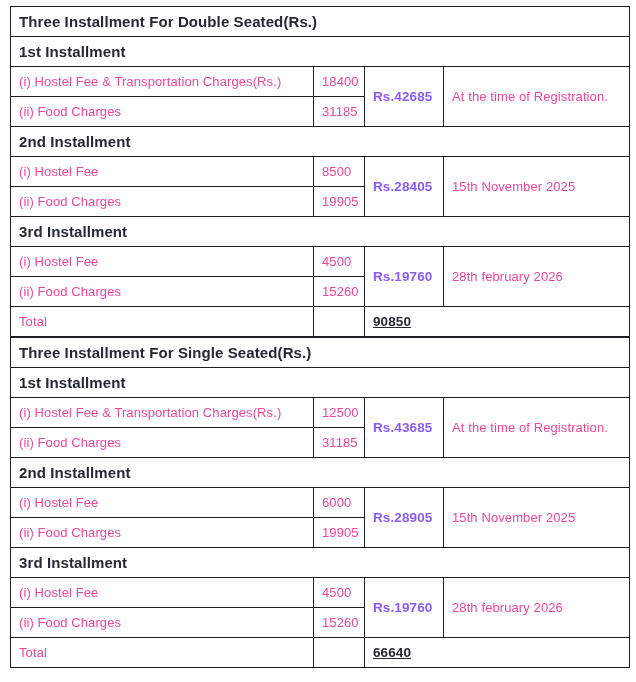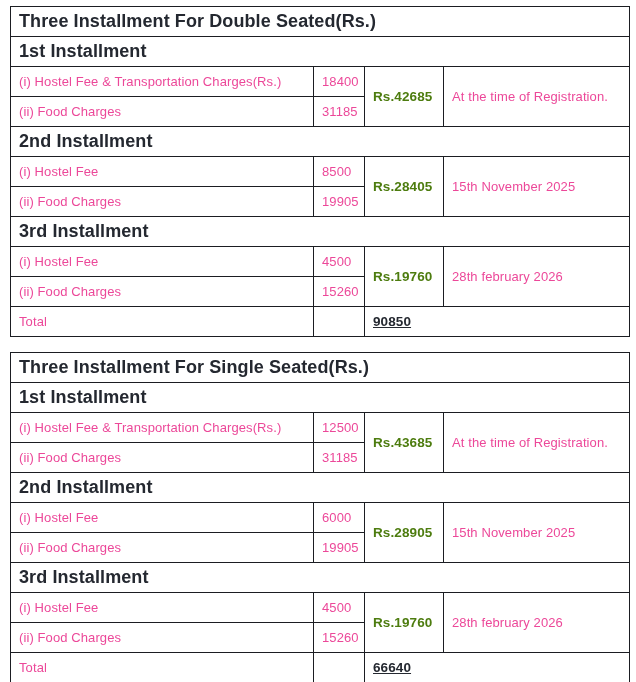--- a/index.html
+++ b/index.html
@@ -15,46 +15,45 @@
     padding: 6px 7px 9px 10px;
     background: #ffffff;
   }
   table.fee-table {
     border-collapse: collapse;
     table-layout: fixed;
     width: 619px;
     background: #ffffff;
   }
   table.fee-table + table.fee-table {
-    margin-top: 15px;
     border-radius: 18px;
   }
   col.c1 { width: 303px; }
   col.c2 { width: 51px; }
   col.c3 { width: 79px; }
   col.c4 { width: 186px; }
   td {
     border: 1px solid #1b1d22;
     height: 29px;
     padding: 0 8px;
     vertical-align: middle;
     font-size: 13px;
     color: #ec4899;
     letter-spacing: 0.1px;
     overflow: hidden;
     white-space: nowrap;
   }
   td.title-cell, td.section-cell {
     font-weight: bold;
     color: #242830;
-    font-size: 18px;
+    font-size: 15px;
   }
   td.subtotal-cell {
     font-weight: bold;
-    color: #4d7c0f;
+    color: #8b5cf6;
     font-size: 13.5px;
   }
   td.total-value-cell {
     font-weight: bold;
     color: #242830;
     font-size: 13.5px;
     text-decoration: underline;
   }
 </style>
 </head>

